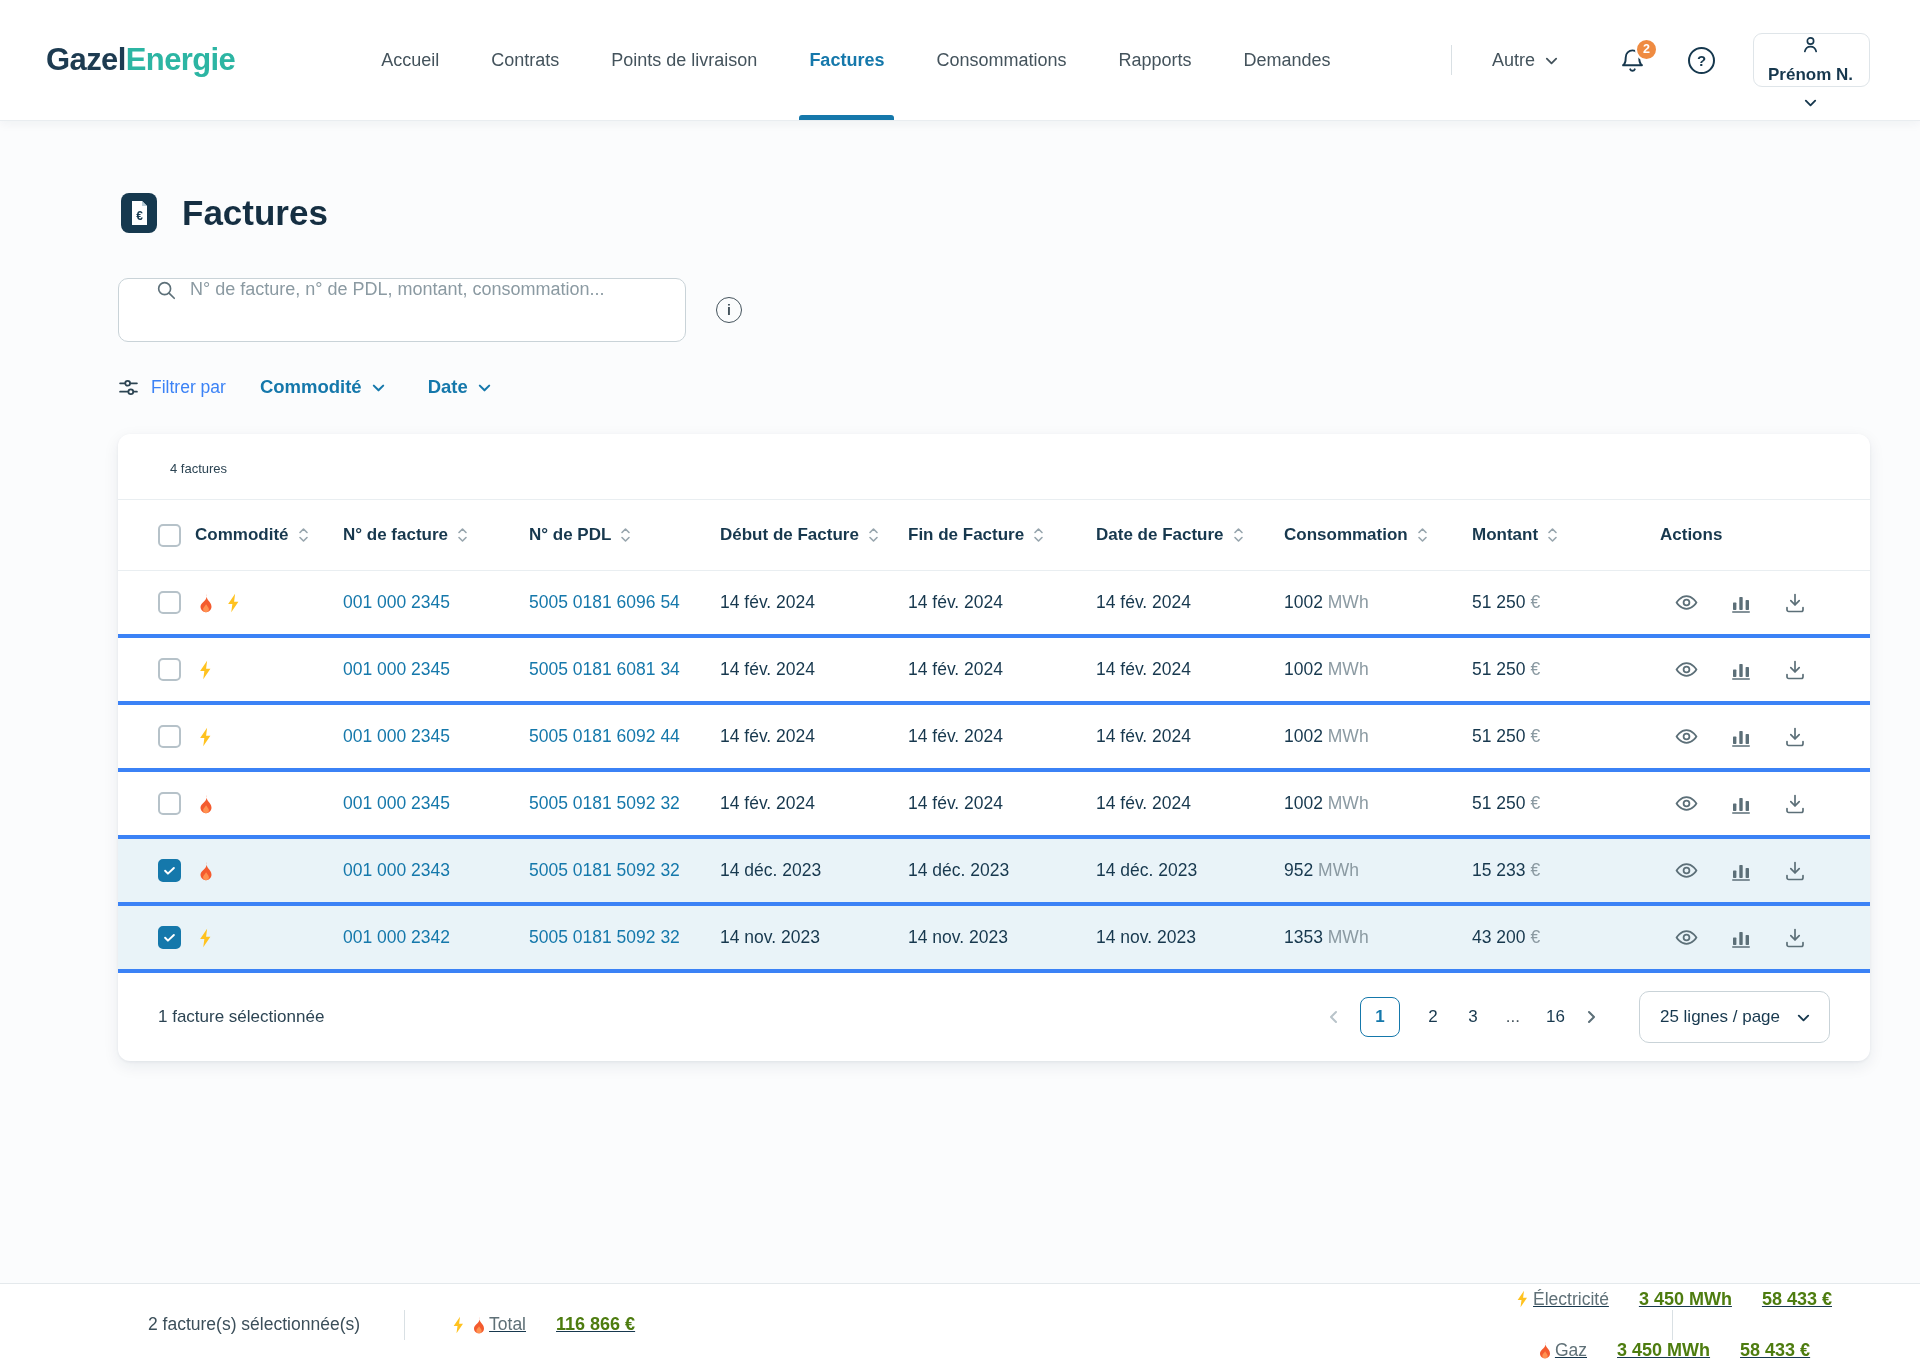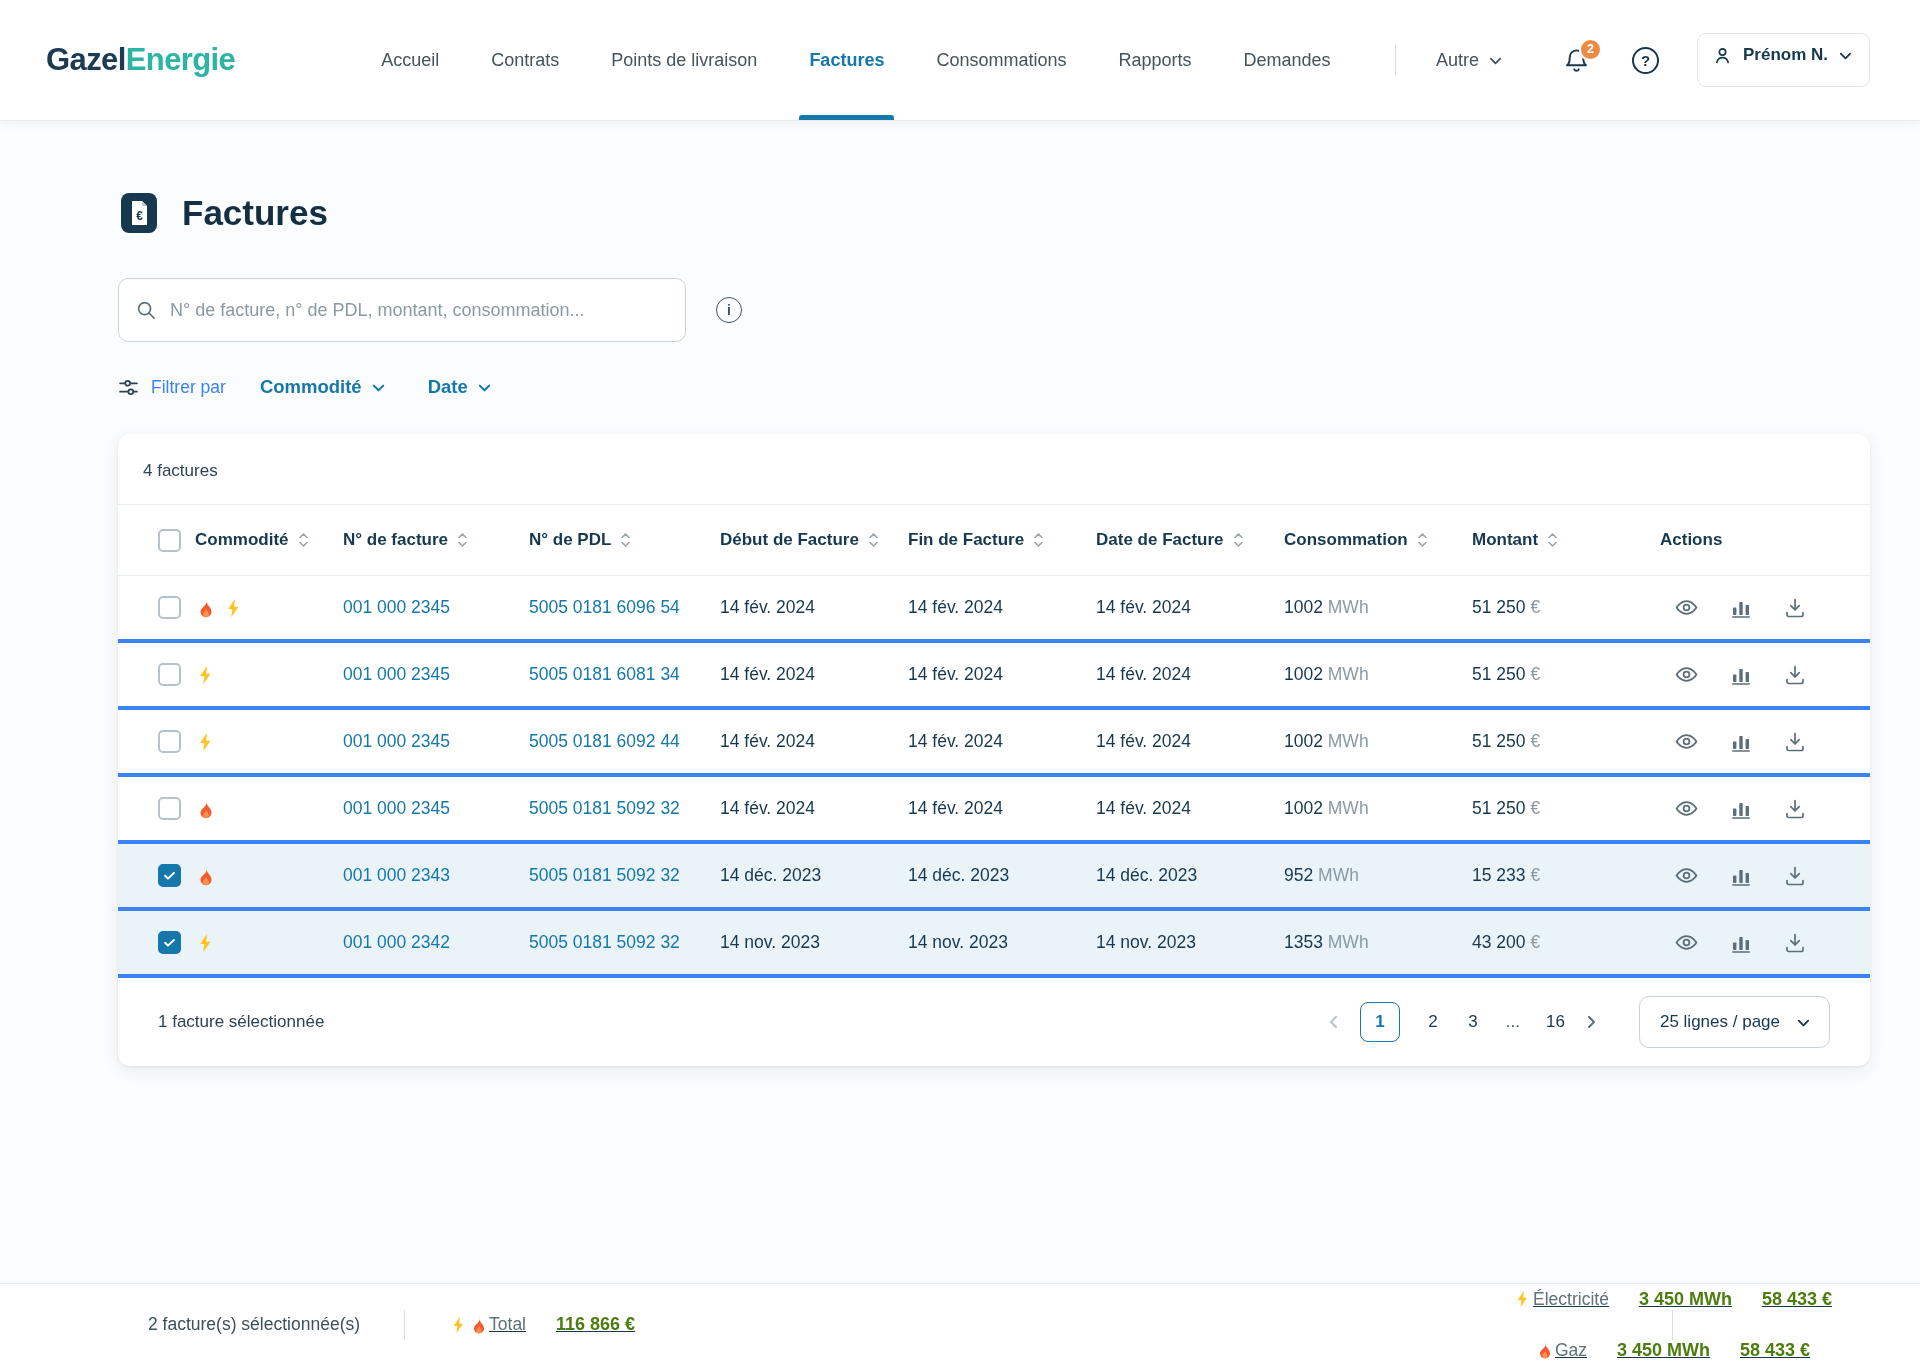--- a/index.html
+++ b/index.html
@@ -39,51 +39,51 @@
     border-radius:12px; background:#ef8b41; border:2.5px solid #fff; color:#fff;
     font-size:12.5px; font-weight:700; display:flex; align-items:center; justify-content:center;
   }
   .help-circle {
     margin-left:42px; width:27px; height:27px; border:2px solid #16384e; border-radius:50%;
     font-size:15px; font-weight:700; color:#16384e; display:flex; align-items:center; justify-content:center; cursor:pointer;
   }
   .user-pill {
     margin-left:38px; height:54px; border:1px solid #dfe5e9; border-radius:9px; background:#fff;
     display:flex; align-items:center; gap:10px; padding:0 16px 10px 14px;
-    font-size:17px; font-weight:700; color:#17384e; cursor:pointer; font-family:inherit;
+    font-size:17px; font-weight:700; color:#17384e; cursor:pointer; font-family:inherit;flex-direction:column;
   }
 
   
   .main { padding-left:118px; padding-right:50px; }
   .title-row { display:flex; align-items:center; gap:22px; margin-top:72px; }
   .page-title { font-size:35px; font-weight:800; color:#152f42; }
   .search-row { display:flex; align-items:center; margin-top:44px; gap:30px; }
   .search-box {
     width:568px; height:64px; border:1px solid #c9d3d8; border-radius:10px; background:#fff;
-    display:flex; align-items:center; padding:0 18px 0 16px; gap:13px;
+    display:flex; align-items:flex-start; padding:0 18px 0 36px; gap:13px;
   }
   .search-input { border:none; outline:none; flex:1; font-size:18px; color:#17384e; font-family:inherit; background:transparent; }
   .search-input::placeholder { color:#8b9aa2; }
   .info-circle {
     width:26px; height:26px; border:1.8px solid #44535c; border-radius:50%;
     display:flex; align-items:center; justify-content:center;
     font-size:14px; color:#44535c; cursor:pointer; font-weight:600; font-style:normal;
   }
   .filter-row { display:flex; align-items:center; margin-top:34px; }
   .filter-ic { margin-right:12px; display:flex; }
   .filter-label { font-size:17.5px; color:#3b82f6; margin-right:34px; }
   .filter-dd { display:flex; align-items:center; gap:9px; font-size:18.5px; font-weight:700; color:#1578ab; cursor:pointer; margin-right:42px; }
 
   
   .card {
     margin-top:36px; background:#fff; border-radius:12px;
     box-shadow:0 1px 3px rgba(18,42,61,.06), 0 5px 16px rgba(18,42,61,.08);
     overflow:hidden;
   }
-  .card-count { padding:27px 25px 23px; font-size:17px; color:#2c4453; }
+  .card-count { padding:27px 52px 23px; font-size:13px; color:#2c4453; }
   .t-grid {
     display:grid;
     grid-template-columns:37px 148px 186px 191px 188px 188px 188px 188px 188px 1fr;
     align-items:center; padding:0 40px;
   }
   .t-head { height:72px; border-top:1px solid #e9eef1; border-bottom:1px solid #e9eef1; }
   .th { display:flex; align-items:center; gap:8px; font-size:17px; font-weight:700; color:#17384e; cursor:pointer; white-space:nowrap; }
   .sort-ic { display:flex; }
   .trow { height:67px; border-bottom:4px solid #3b82f6; font-size:17.5px; color:#17384e; }
   .trow.selected { background:#e9f3f8; }

